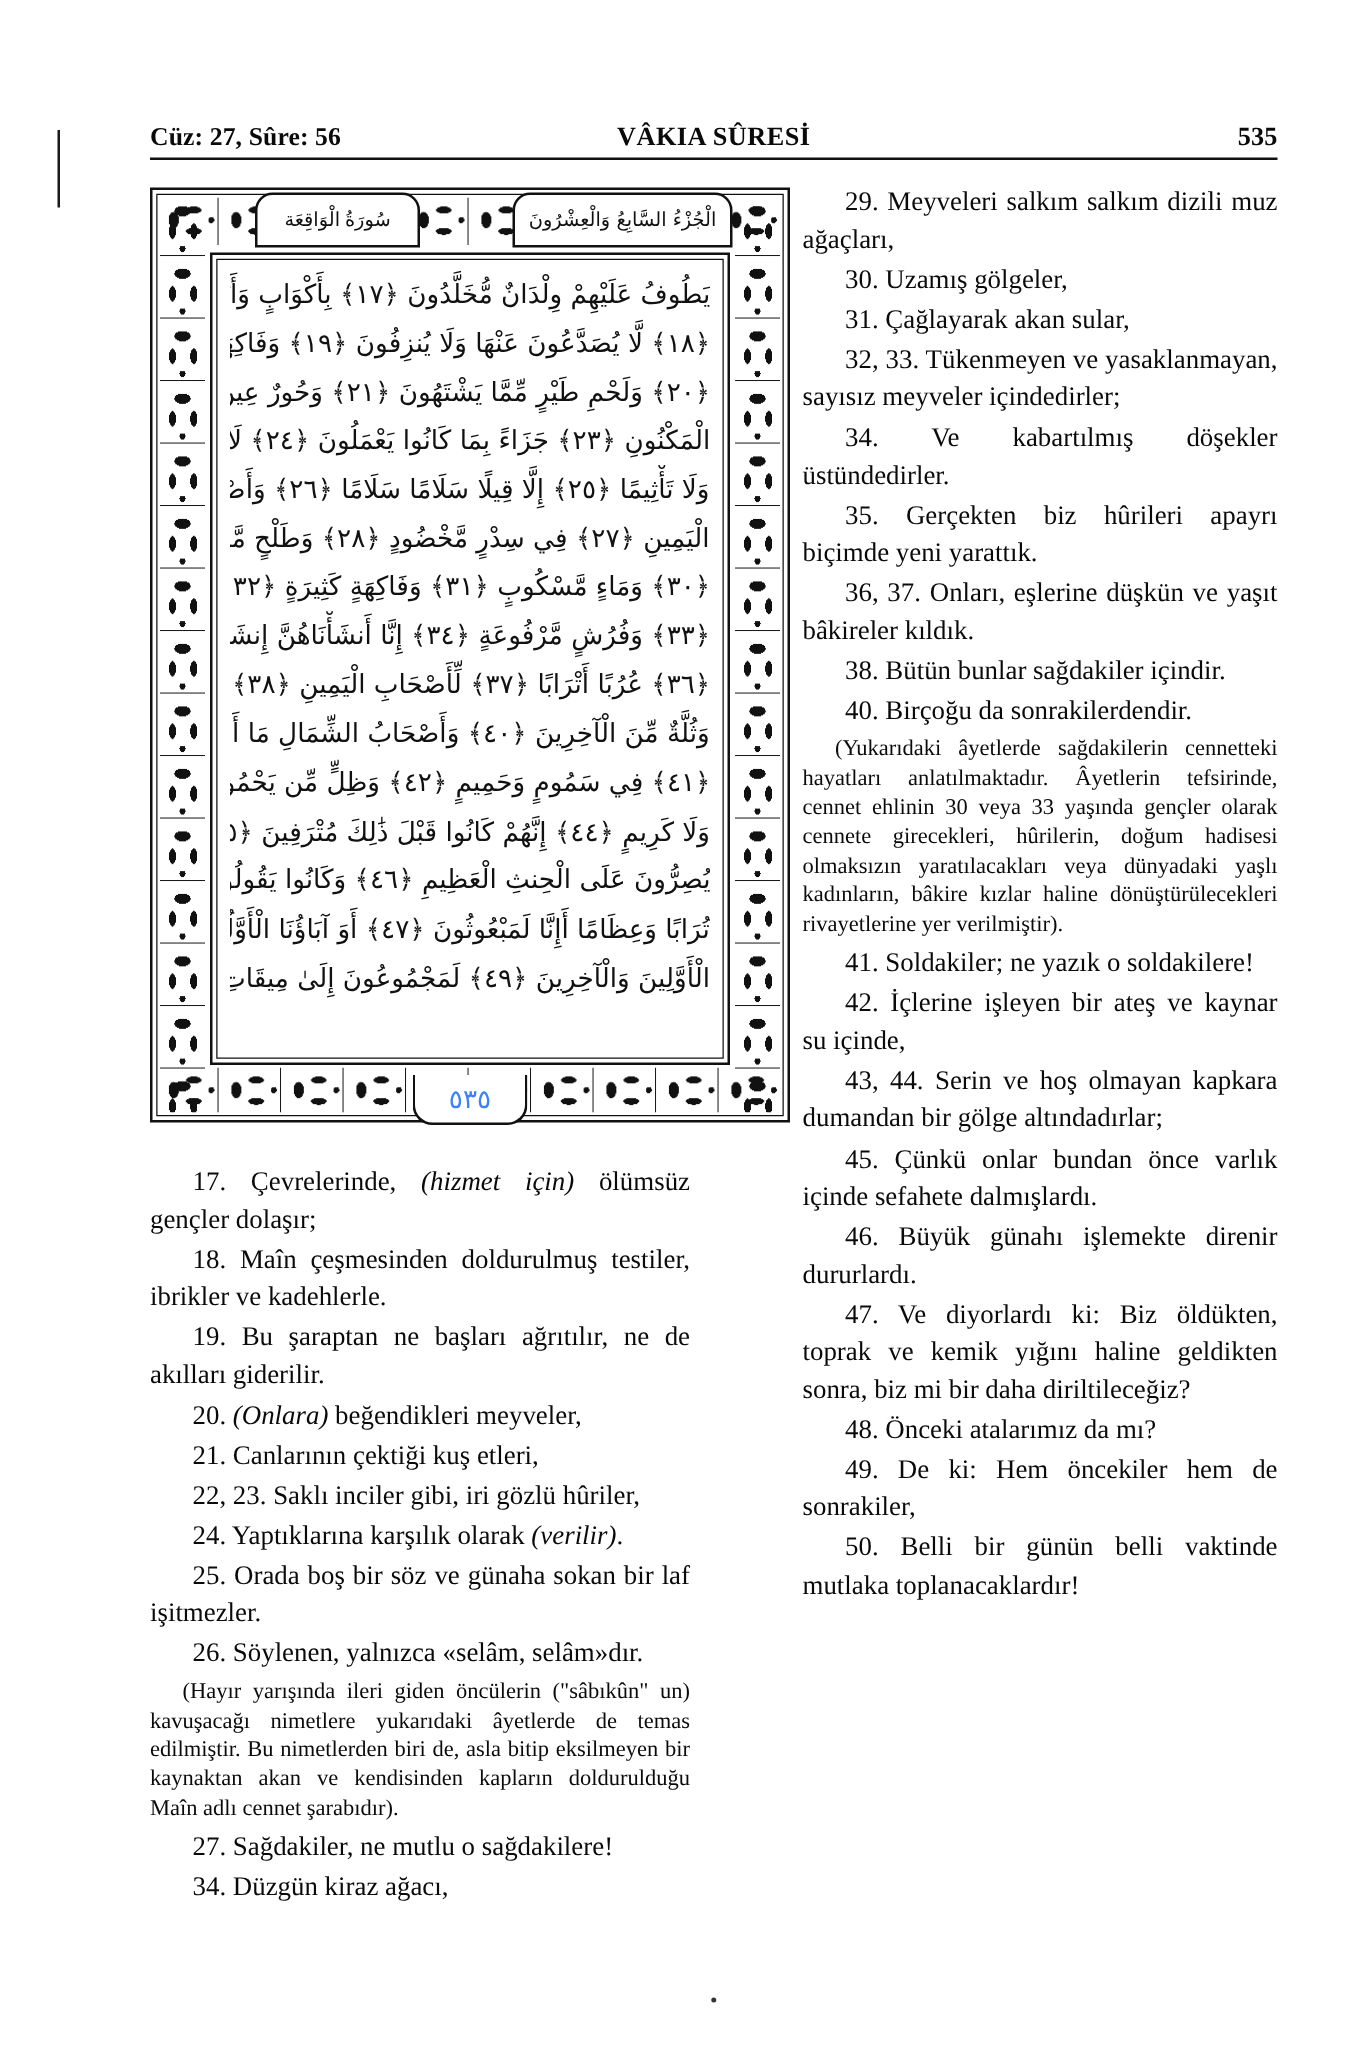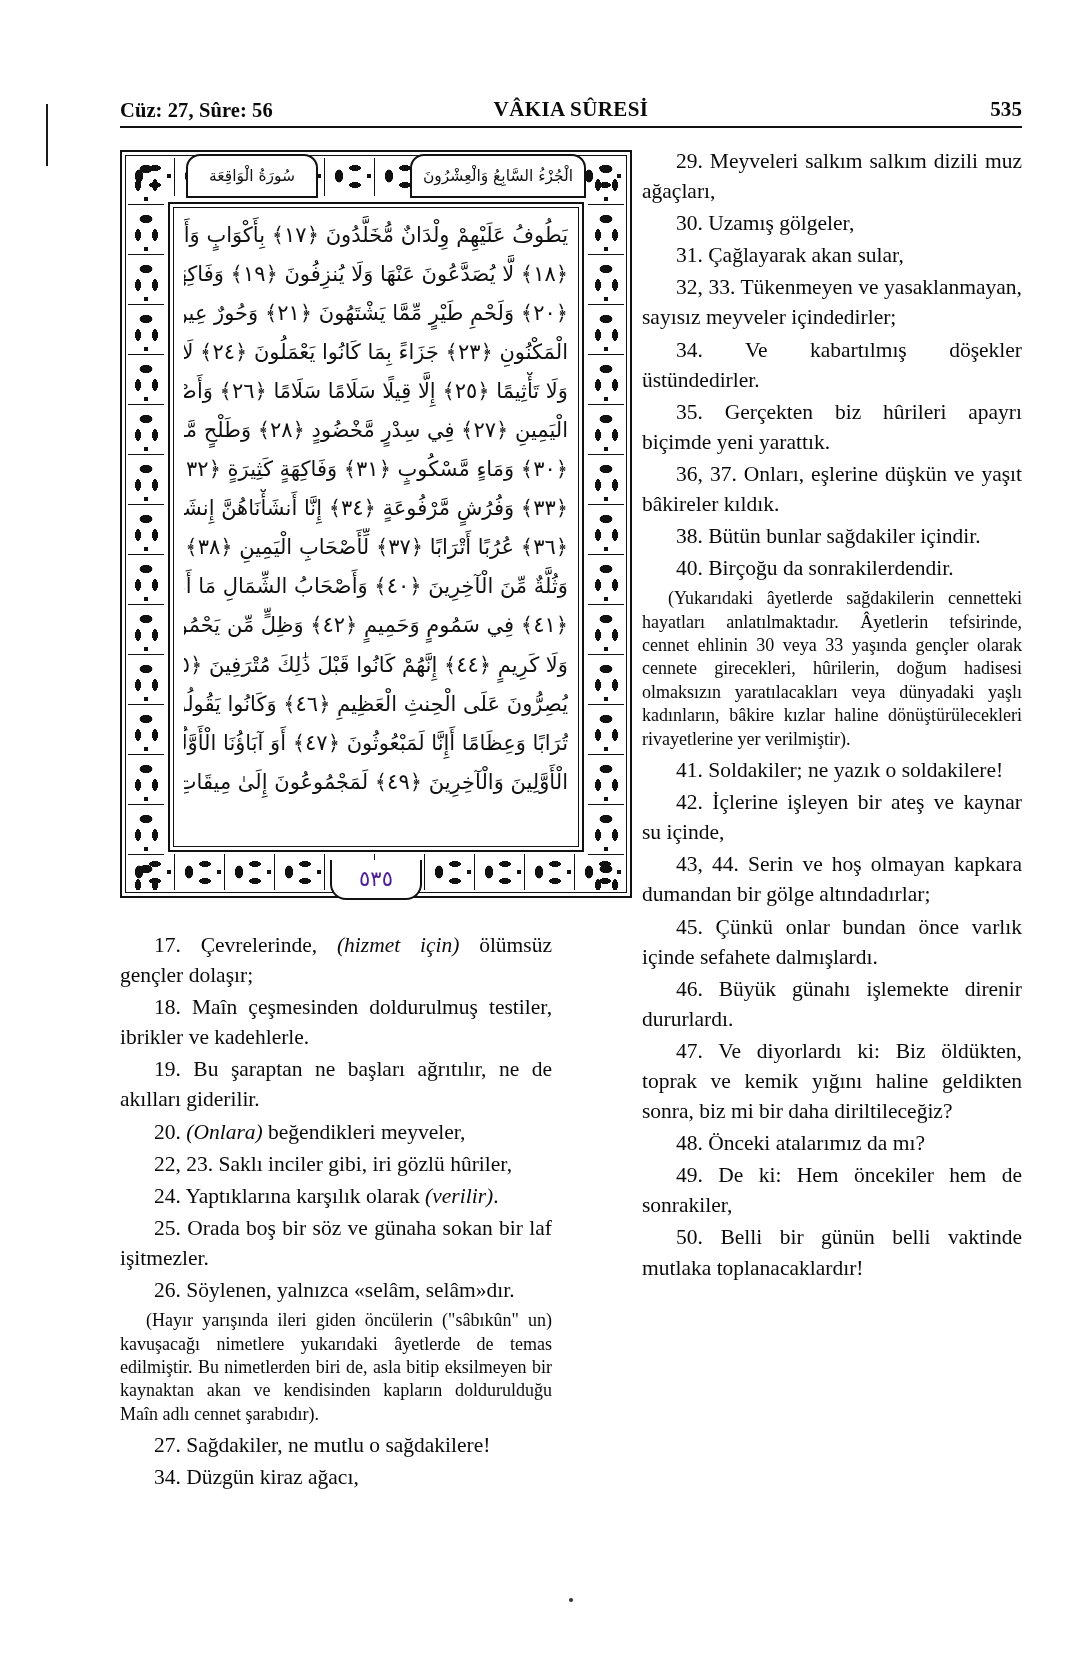--- a/index.html
+++ b/index.html
@@ -200,21 +200,21 @@
     display: flex;
     align-items: center;
     justify-content: center;
     direction: rtl;
     font-family: "DejaVu Sans", sans-serif;
     font-size: 15.5px;
     color: #111;
     overflow: hidden;
     white-space: nowrap;
   }
-  .cartouche-surah { left: 66px;  width: 132px; }
+  .cartouche-surah { left: 84px;  width: 132px; font-family: Liberation Serif, serif; }
   .cartouche-juz   { left: 290px; width: 176px; }
 
   
   .pagenum-cart {
     position: absolute;
     bottom: -2px;
     left: 50%;
     transform: translateX(-50%);
     width: 92px;
     height: 40px;
@@ -222,21 +222,21 @@
     border: 2px solid #111;
     border-top: none;
     border-radius: 0 0 16px 16px;
     box-sizing: border-box;
     display: flex;
     align-items: center;
     justify-content: center;
     font-family: "DejaVu Sans", sans-serif;
     font-size: 21px;
     letter-spacing: 2px;
-    color: #4c1d95;
+    color: #3b82f6;
     z-index: 5;
   }
 
   .bottom-dot {
     position: absolute;
     left: 50%;
     transform: translateX(-50%);
     top: 1598px;
     width: 4px;
     height: 4px;
@@ -299,20 +299,21 @@
     </div>
 
     <div class="pagenum-cart">٥٣٥</div>
   </div>
 
   <div class="col col-left" id="col-left" style="top:930px;">
       <p class="verse jst"><span>17. </span><span>Çevrelerinde, </span><i>(hizmet için)</i><span> ölümsüz gençler dolaşır;</span></p>
       <p class="verse jst"><span>18. </span><span>Maîn çeşmesinden doldurulmuş testiler, ibrikler ve kadehlerle.</span></p>
       <p class="verse jst"><span>19. </span><span>Bu şaraptan ne başları ağrıtılır, ne de akılları giderilir.</span></p>
       <p class="verse jst"><span>20. </span><i>(Onlara)</i><span> beğendikleri meyveler,</span></p>
+      <p class="verse jst"><span>21. </span><span>Canlarının çektiği kuş etleri,</span></p>
       <p class="verse jst"><span>22, 23. </span><span>Saklı inciler gibi, iri gözlü hûriler,</span></p>
       <p class="verse jst"><span>24. </span><span>Yaptıklarına karşılık olarak </span><i>(verilir)</i><span>.</span></p>
       <p class="verse jst"><span>25. </span><span>Orada boş bir söz ve günaha sokan bir laf işitmezler.</span></p>
       <p class="verse jst"><span>26. </span><span>Söylenen, yalnızca «selâm, selâm»dır.</span></p>
       <p class="note">(Hayır yarışında ileri giden öncülerin ("sâbıkûn" un) kavuşacağı nimetlere yukarıdaki âyetlerde de temas edilmiştir. Bu nimetlerden biri de, asla bitip eksilmeyen bir kaynaktan akan ve kendisinden kapların doldurulduğu Maîn adlı cennet şarabıdır).</p>
       <p class="verse jst"><span>27. </span><span>Sağdakiler, ne mutlu o sağdakilere!</span></p>
       <p class="verse jst"><span>34. </span><span>Düzgün kiraz ağacı,</span></p>
     </div>
 
   <div class="col col-right" id="col-right">

